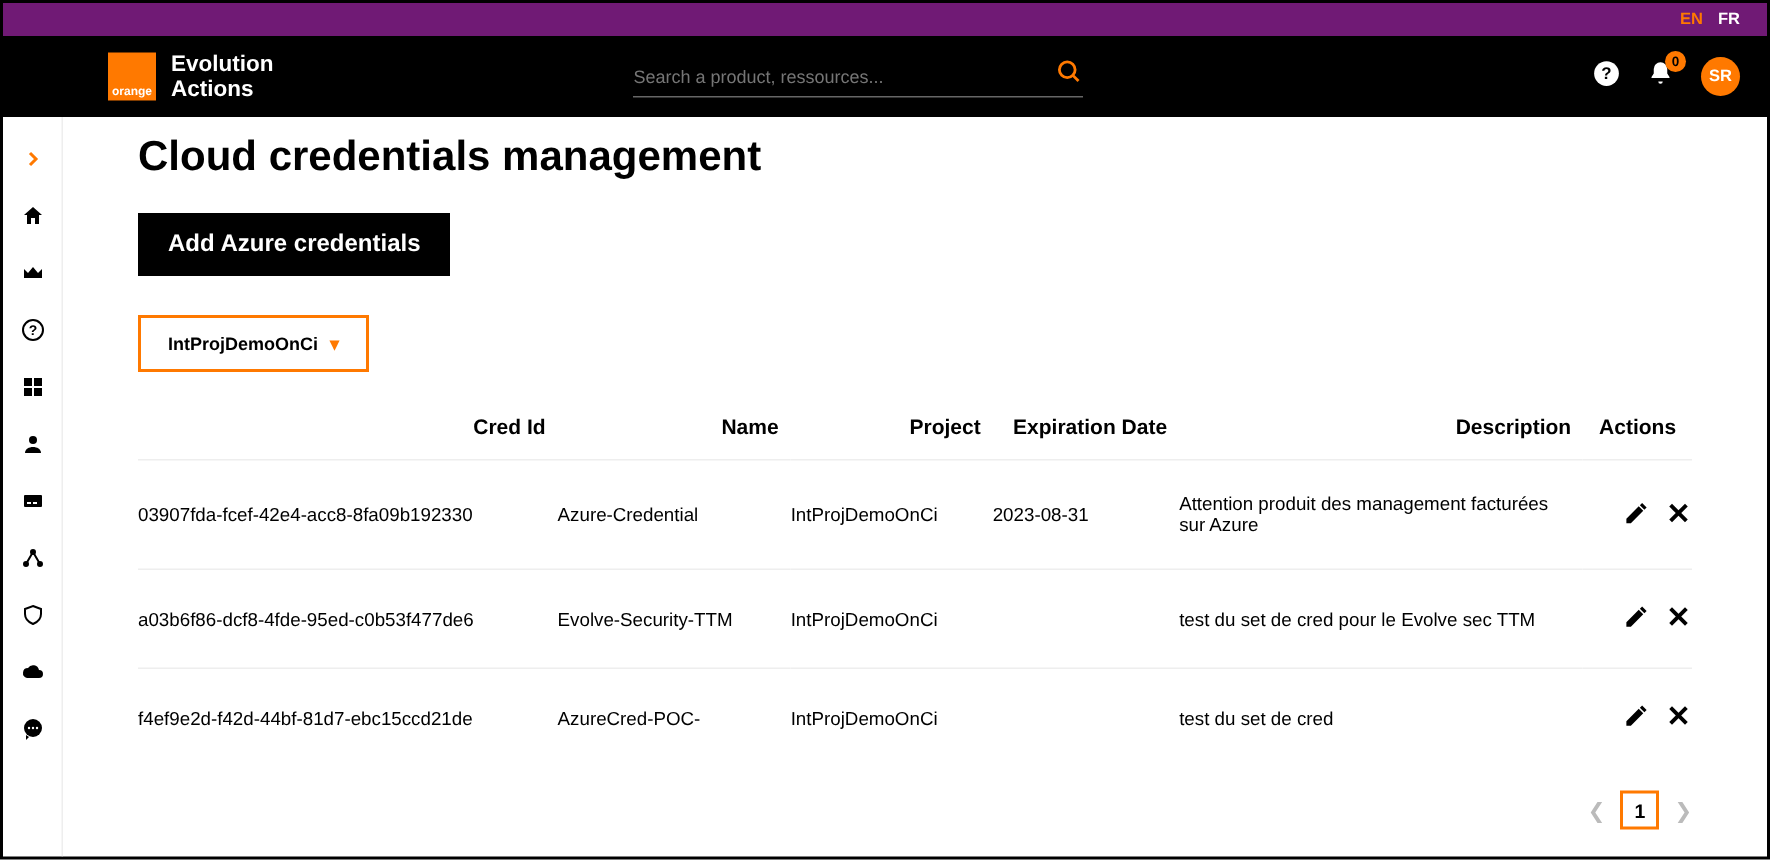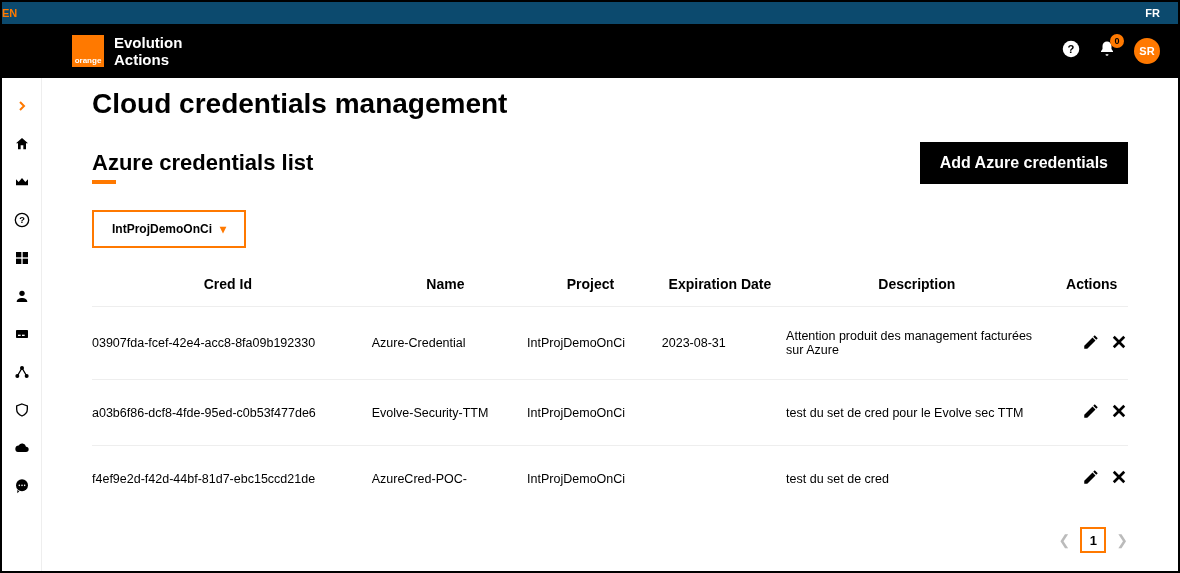--- a/index.html
+++ b/index.html
@@ -1,18 +1,18 @@
 <!DOCTYPE html>
 <html><head>
 <meta charset="utf-8">
 <style>
 * { margin:0; padding:0; box-sizing:border-box; font-family: Arial, Helvetica, sans-serif; }
 body { background:#fff; width:1180px; height:573px; overflow:hidden; border:2px solid #000; }
 
-.topstrip { background:#0c4a6e; height:22px; display:flex; justify-content:space-between; align-items:center; padding-right:18px; gap:10px; }
+.topstrip { background:#701a75; height:22px; display:flex; justify-content:flex-end; align-items:center; padding-right:18px; gap:10px; }
 .topstrip span { font-size:11px; font-weight:bold; cursor:pointer; }
 .lang-en { color:#ff7900; }
 .lang-fr { color:#fff; }
 
 .header { background:#000; height:54px; display:flex; align-items:center; padding:0 18px 0 70px; }
 .logo-sq { width:32px; height:32px; background:#ff7900; display:flex; align-items:flex-end; justify-content:center; color:#fff; font-size:8px; font-weight:bold; padding-bottom:2px;text-align:right; }
 .brand { color:#fff; font-size:15px; font-weight:bold; line-height:1.15; margin-left:10px; }
 .search-wrap { margin-left:240px; display:flex; align-items:center; border-bottom:1px solid #666; width:300px; }
 .search-wrap input { background:transparent; border:none; outline:none; color:#bbb; font-size:12px; flex:1; padding:6px 0; }
 .search-icon { color:#ff7900; font-size:18px; }
@@ -33,21 +33,21 @@
 .section-row { display:flex; justify-content:space-between; align-items:center; margin-bottom:26px; }
 .section-title { font-size:22px; font-weight:900; position:relative; }
 .section-title::after { content:""; position:absolute; left:0; bottom:-8px; width:24px; height:4px; background:#ff7900; }
 .add-btn { background:#000; color:#fff; border:none; padding:12px 20px; font-size:16px; font-weight:bold; cursor:pointer; }
 
 .filter-box { display:inline-flex; align-items:center; border:2px solid #ff7900; padding:10px 18px; margin-bottom:8px; }
 .filter-box span { font-size:12px; font-weight:bold; }
 .chev { color:#ff7900; font-size:11px; margin-left:8px; }
 
 table { width:100%; border-collapse:collapse; margin-top:6px; }
-th { text-align:center; font-size:14px; font-weight:900; padding:14px 8px 14px 0; }
+th { text-align:right; font-size:14px; font-weight:900; padding:14px 8px 14px 0; }
 th.actions, td.actions { text-align:center; padding-right:0; }
 td { font-size:12.5px; padding:22px 8px 22px 0; border-top:1px solid #eee; }
 .row-actions { display:flex; justify-content:flex-end; gap:10px; align-items:center; }
 .aicon { cursor:pointer; }
 .aicon svg { width:18px; height:18px; }
 
 .pager { display:flex; justify-content:flex-end; align-items:center; gap:10px; margin-top:16px; }
 .pager .arrow { color:#bbb; font-size:14px; cursor:pointer; }
 .page-cur { border:2px solid #ff7900; width:26px; height:26px; display:flex; align-items:center; justify-content:center; font-size:13px; font-weight:bold; }
 </style>
@@ -58,20 +58,29 @@
   <span class="lang-en">EN</span>
   <span class="lang-fr">FR</span>
 </div>
 
 <div class="header">
   <div class="logo-sq">orange</div>
   <div class="brand">
     <div>Evolution</div>
     <div>Actions</div>
   </div>
+  <div class="search-wrap">
+    <input type="text" placeholder="Search a product, ressources..." style="">
+    <span class="search-icon">
+      <svg viewBox="0 0 24 24" width="18" height="18" fill="none" stroke="#ff7900" stroke-width="2.5">
+          <circle cx="10" cy="10" r="7"></circle>
+          <line x1="20" y1="20" x2="15" y2="15"></line>
+        </svg>
+    </span>
+  </div>
   <div class="header-right">
     <span class="hicon">
       <svg viewBox="0 0 24 24" width="18" height="18" fill="#fff">
           <circle cx="12" cy="12" r="11" fill="#fff"></circle>
           <text x="12" y="17" font-size="15" text-anchor="middle" fill="#000" font-weight="bold">?</text>
         </svg>
     </span>
     <span class="hicon">
       <svg viewBox="0 0 24 24" width="18" height="18" fill="#fff">
           <path d="M12 2a6 6 0 0 0-6 6v4l-2 3v1h16v-1l-2-3V8a6 6 0 0 0-6-6zM10 19a2 2 0 0 0 4 0z"></path>
@@ -151,21 +160,20 @@
           <circle cx="8" cy="11" r="1.2" fill="#fff"></circle>
           <circle cx="12" cy="11" r="1.2" fill="#fff"></circle>
           <circle cx="16" cy="11" r="1.2" fill="#fff"></circle>
         </svg>
       </span>
   </div>
 
   <div class="main">
     <h1 class="page-title">Cloud credentials management</h1>
     <div class="section-row">
-      <h2 class="section-title">Azure credentials list</h2>
       <button class="add-btn">Add Azure credentials</button>
     </div>
     <div class="filter-box">
       <span>IntProjDemoOnCi</span>
       <span class="chev">▾</span>
     </div>
 
     <table>
       <thead>
         <tr>

